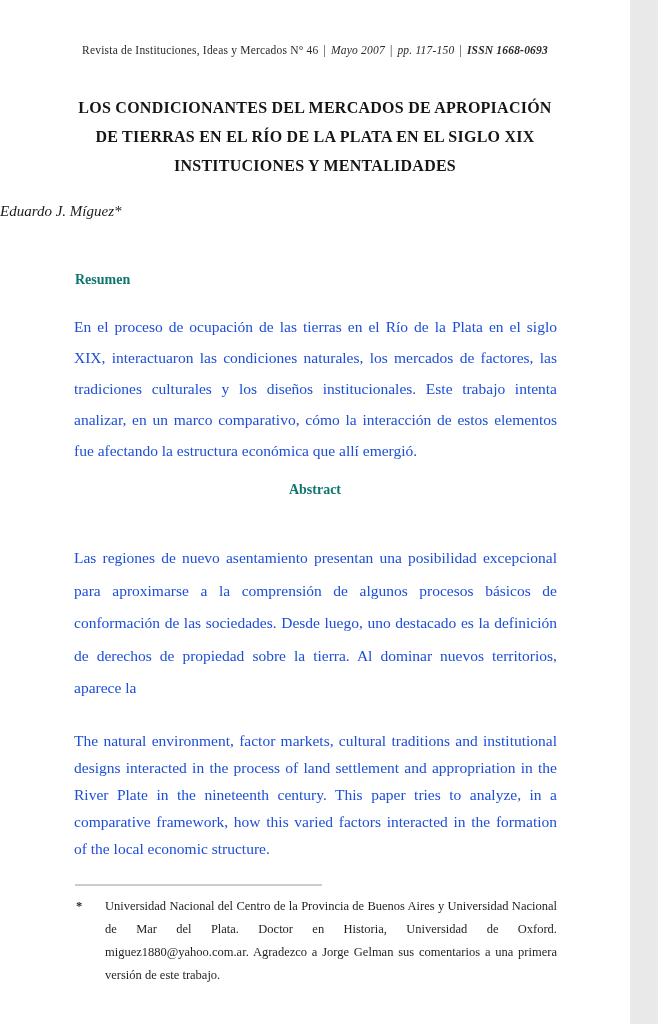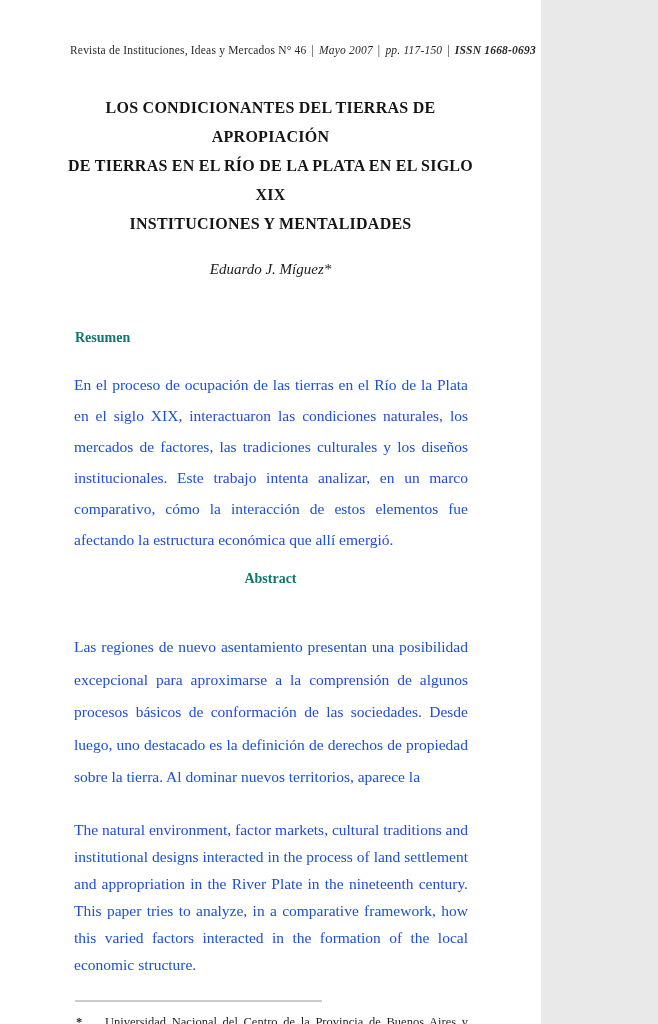--- a/index.html
+++ b/index.html
@@ -3,21 +3,21 @@
 <meta charset="utf-8">
 <style>
   html, body { margin: 0; padding: 0; }
   body {
     width: 658px; height: 1024px;
     background: #e9e9e9;
     font-family: "Liberation Serif", serif;
   }
   .page {
     position: relative;
-    width: 541px; height: 1024px;
+    width: 630px; height: 1024px;
     background: #ffffff;
     color: #1b1b1b;
     overflow: hidden;
   }
   .journal-header {
     margin: 44px 70px 0 70px;
     text-align: center;
     font-size: 11.5px;
     letter-spacing: 0.2px;
     color: #2a2a2a;
@@ -30,21 +30,20 @@
     margin: 37px 60px 0 60px;
     text-align: center;
     font-weight: bold;
     font-size: 16px;
     line-height: 29px;
     letter-spacing: 0.25px;
     color: #151515;
   }
   .author-line {
     margin-top: 23px;
-    text-align: center;
     font-style: italic;
     font-size: 15px;
     color: #1b1b1b;
   }
   .section-heading {
     margin: 0 75px;
     font-weight: bold;
     font-size: 14px;
     color: #0f766e;
   }
@@ -79,21 +78,21 @@
 </head>
 <body>
 
 <div class="page">
 
   <div class="journal-header">
     <span>Revista de Instituciones, Ideas y Mercados N° 46</span><span class="sep">|</span><span class="ital">Mayo 2007</span><span class="sep">|</span><span class="ital">pp. 117-150</span><span class="sep">|</span><span class="ital bold">ISSN 1668-0693</span>
   </div>
 
   <div class="title-block">
-    <div>LOS CONDICIONANTES DEL TIERRAS DE APROPIACIÓN</div>
+    <div>LOS CONDICIONANTES DEL MERCADOS DE APROPIACIÓN</div>
     <div>DE TIERRAS EN EL RÍO DE LA PLATA EN EL SIGLO XIX</div>
     <div>INSTITUCIONES Y MENTALIDADES</div>
   </div>
 
   <div class="author-line">Eduardo J. Míguez*</div>
 
   <div class="section-heading resumen-heading">Resumen</div>
   <div class="paragraph resumen-body">En el proceso de ocupación de las tierras en el Río de la Plata en el siglo XIX, interactuaron las condiciones naturales, los mercados de factores, las tradiciones culturales y los diseños institucionales. Este trabajo intenta analizar, en un marco comparativo, cómo la interacción de estos elementos fue afectando la estructura económica que allí emergió.</div>
 
   <div class="section-heading abstract-heading">Abstract</div>

